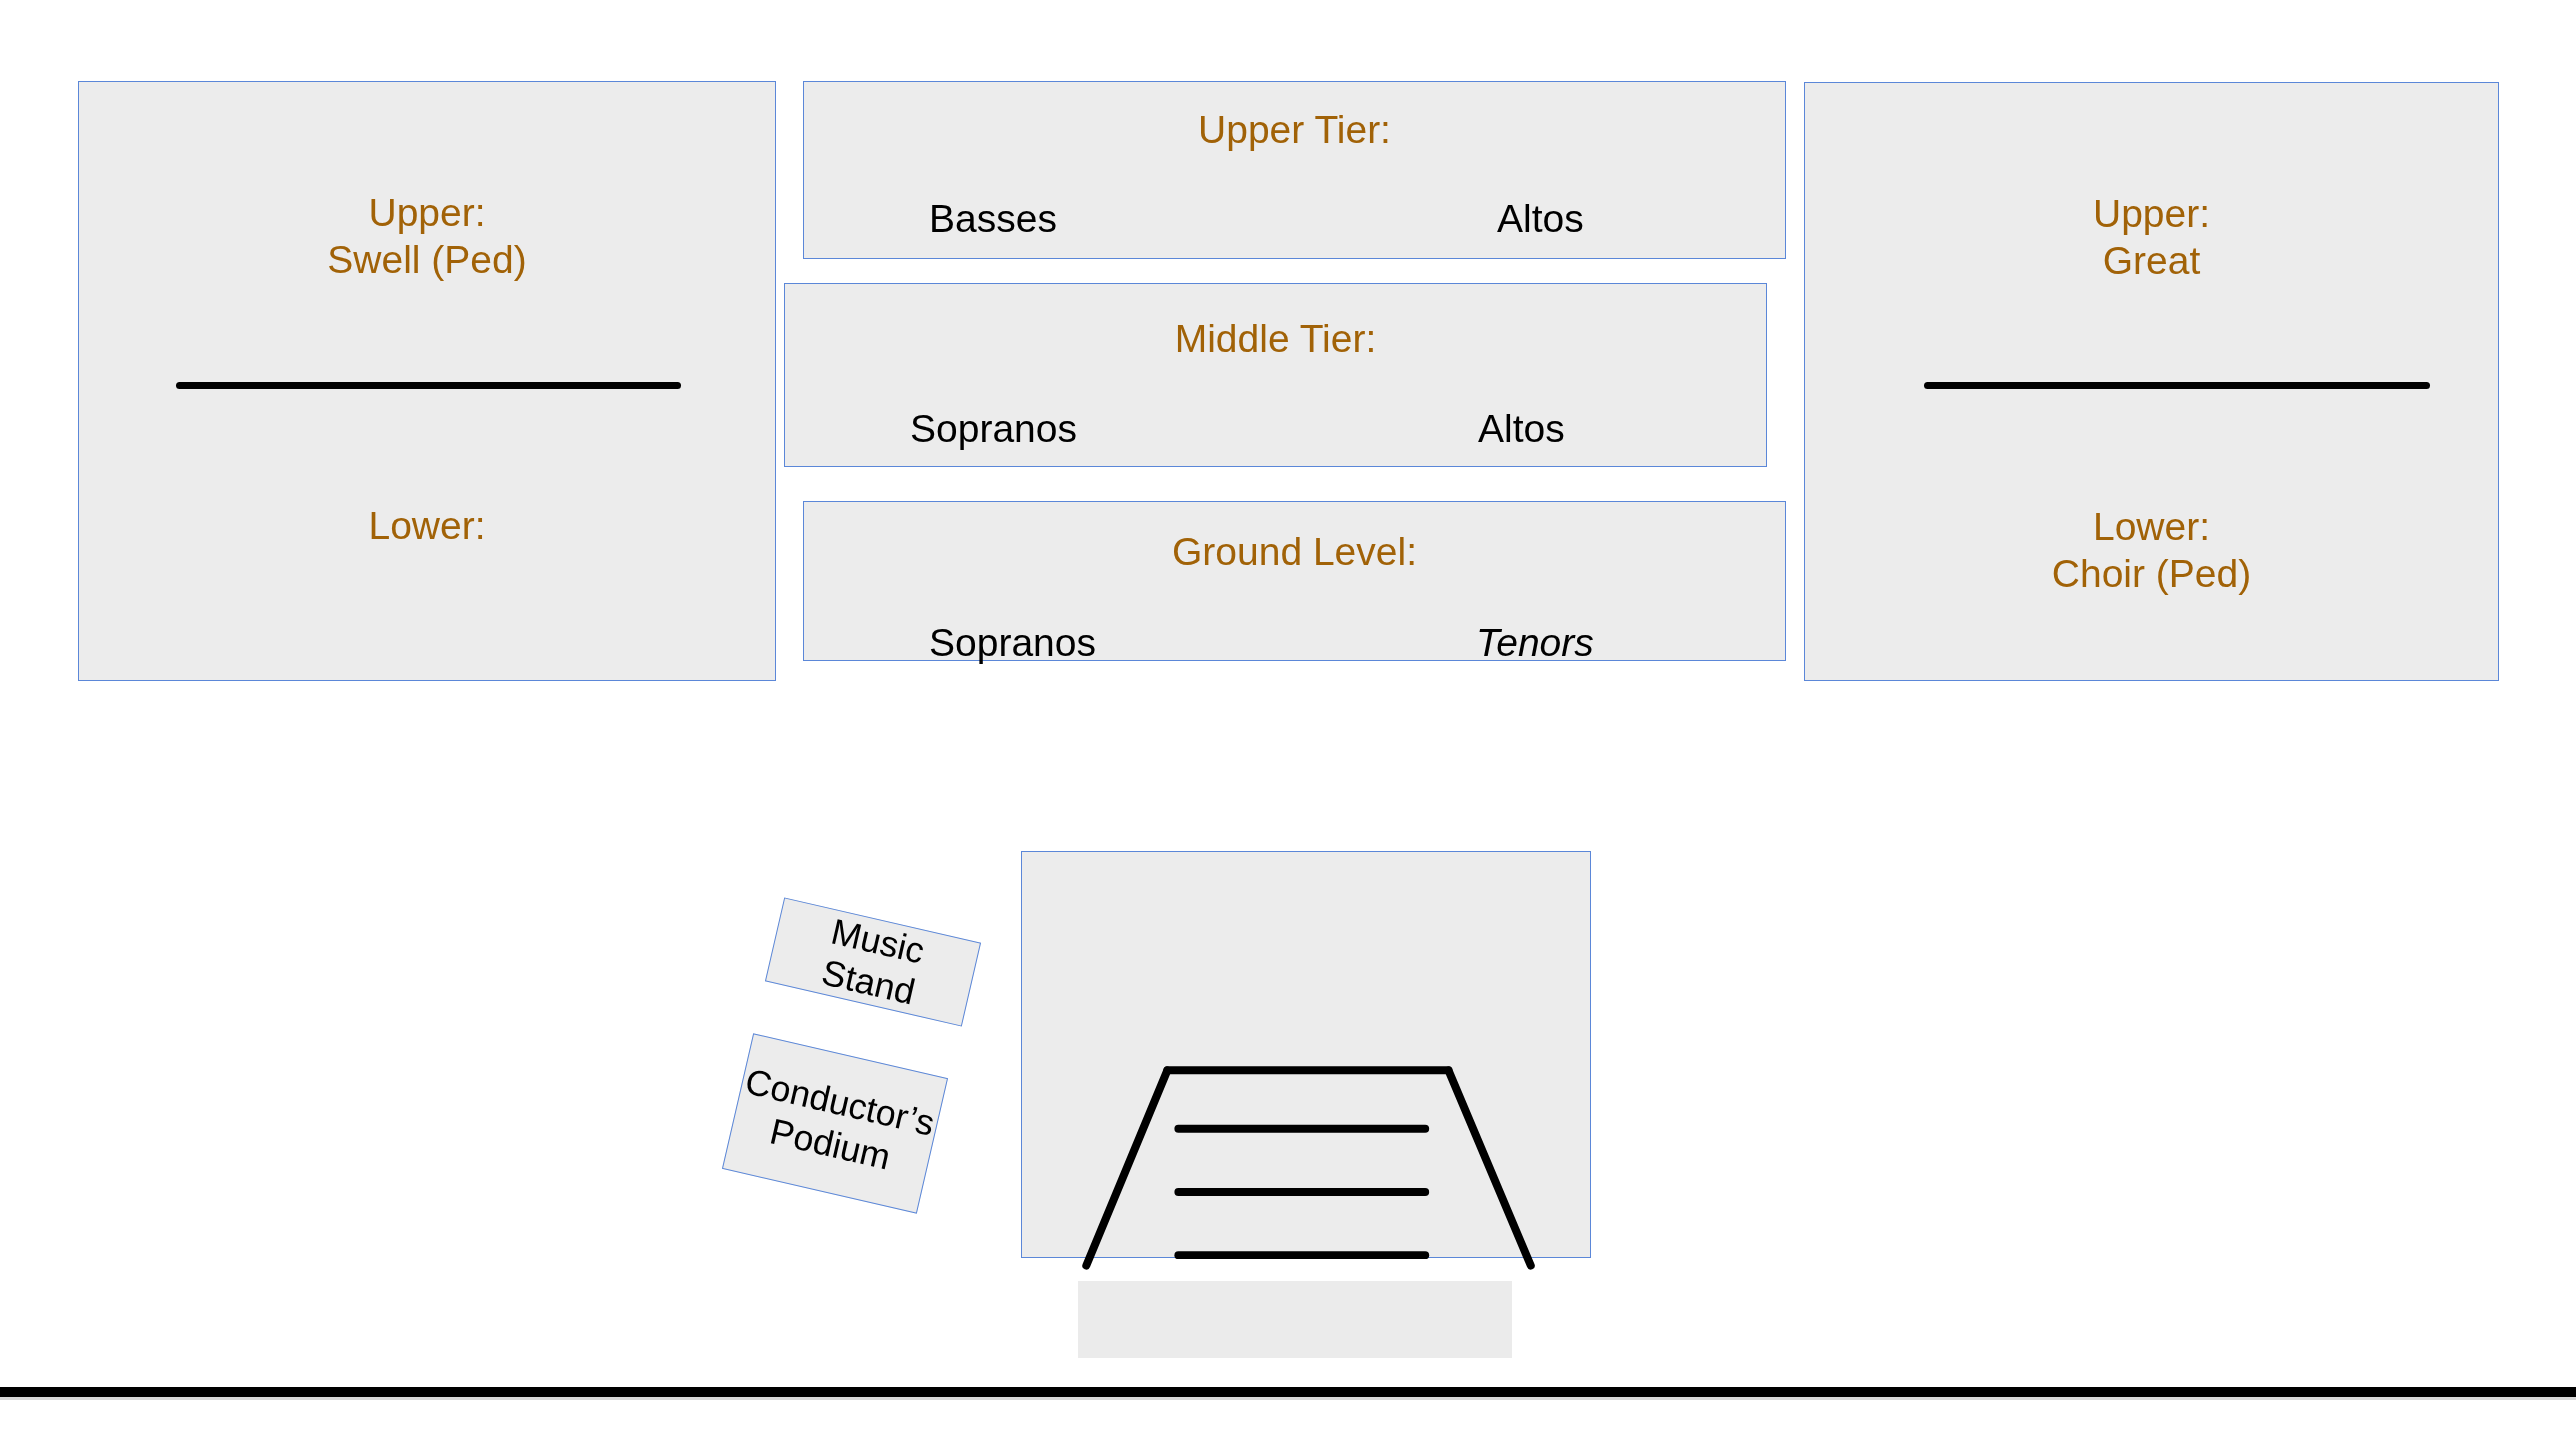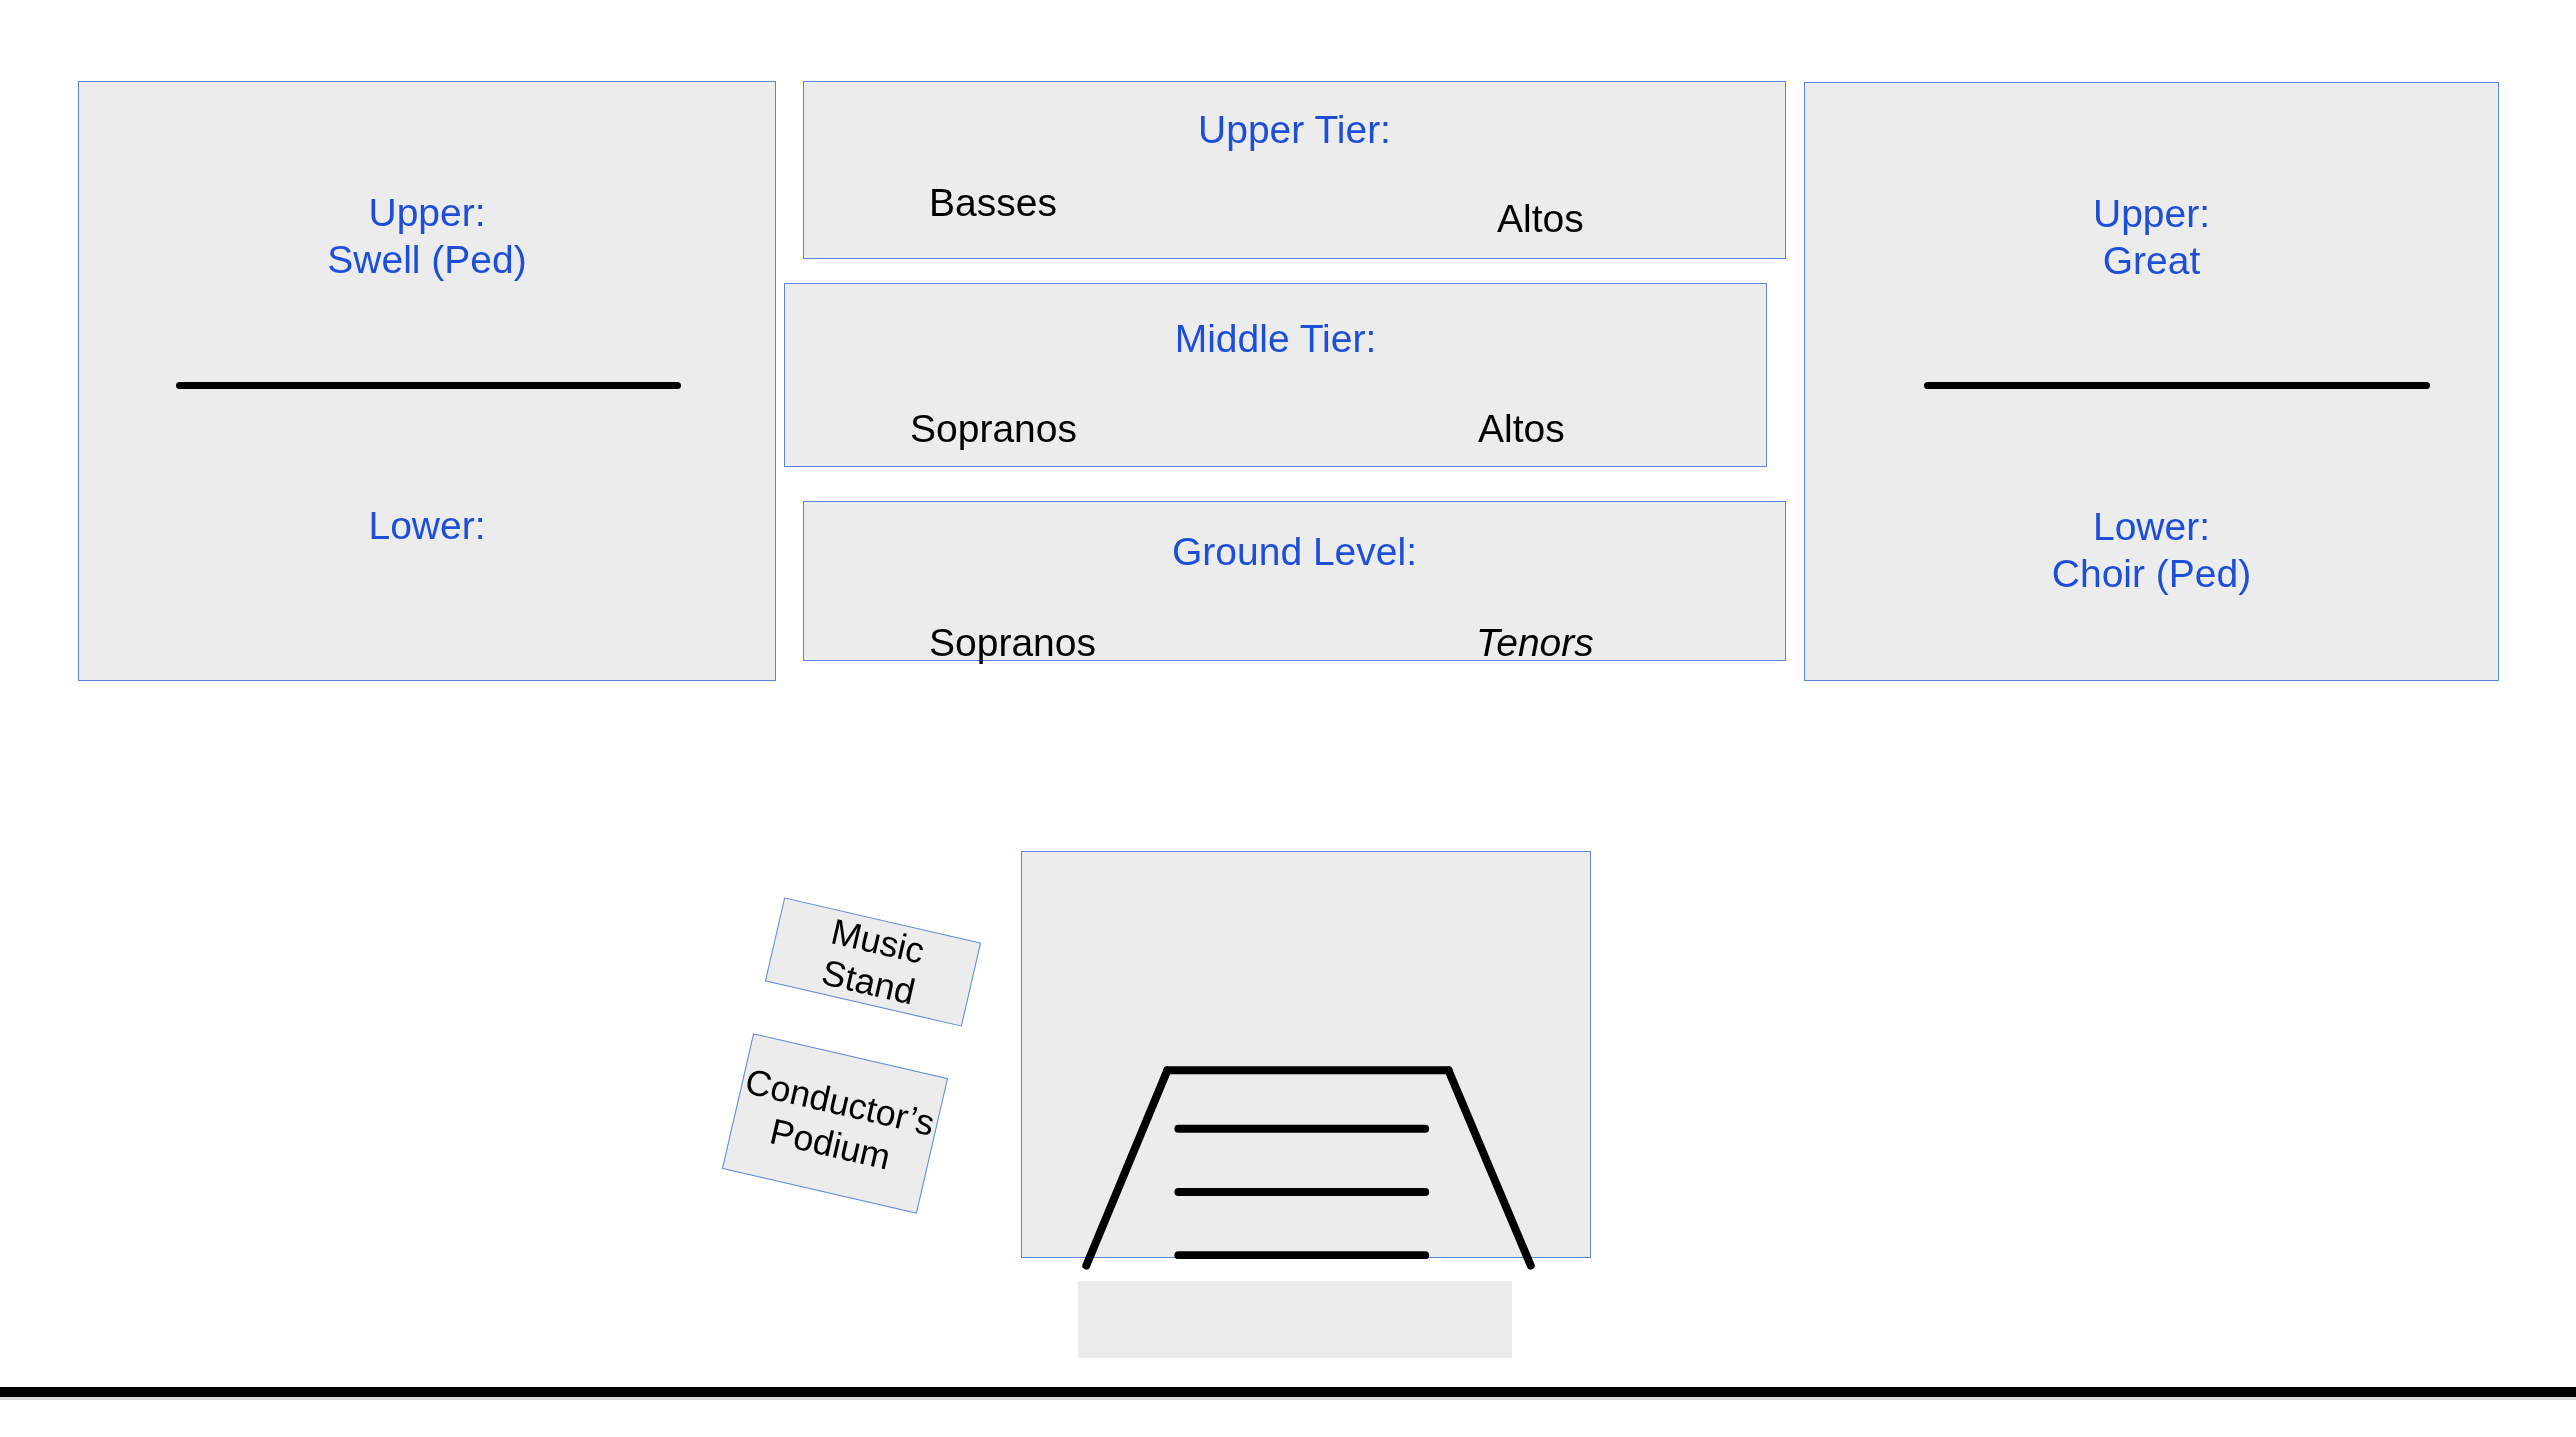--- a/index.html
+++ b/index.html
@@ -24,21 +24,21 @@
     background: #ececec;
     border: 1.8px solid #5b87d8;
   }
   .label {
     position: absolute;
     left: 0;
     right: 0;
     text-align: center;
     font-size: 39px;
     line-height: 1.2;
-    color: #1d4ed8;
+    color: #a16207;
   }
   .label div { white-space: nowrap; }
   .side-label {
     position: absolute;
     font-size: 39px;
     line-height: 1.2;
     white-space: nowrap;
   }
   .divider {
     position: absolute;
@@ -90,21 +90,21 @@
       <div>Swell (Ped)</div>
     </div>
     <div class="divider" style="left:97px; top:300px; width:505px;"></div>
     <div class="label" style="top:421px;">
       <div>Lower:</div>
     </div>
   </div>
 
   <div class="shape" style="left:803px; top:81px; width:983px; height:178px;">
     <div class="label" style="top:24.6px;">Upper Tier:</div>
-    <span class="side-label" style="left:125px; top:98px;text-align:right;">Basses</span>
+    <span class="side-label" style="left:125px; top:114px;text-align:right;">Basses</span>
     <span class="side-label" style="left:693px; top:114px;">Altos</span>
   </div>
 
   <div class="shape" style="left:784px; top:283px; width:983px; height:184px;">
     <div class="label" style="top:32px;">Middle Tier:</div>
     <span class="side-label" style="left:125px; top:122px;">Sopranos</span>
     <span class="side-label" style="left:693px; top:122px;">Altos</span>
   </div>
 
   <div class="shape" style="left:803px; top:501px; width:983px; height:160px;">

